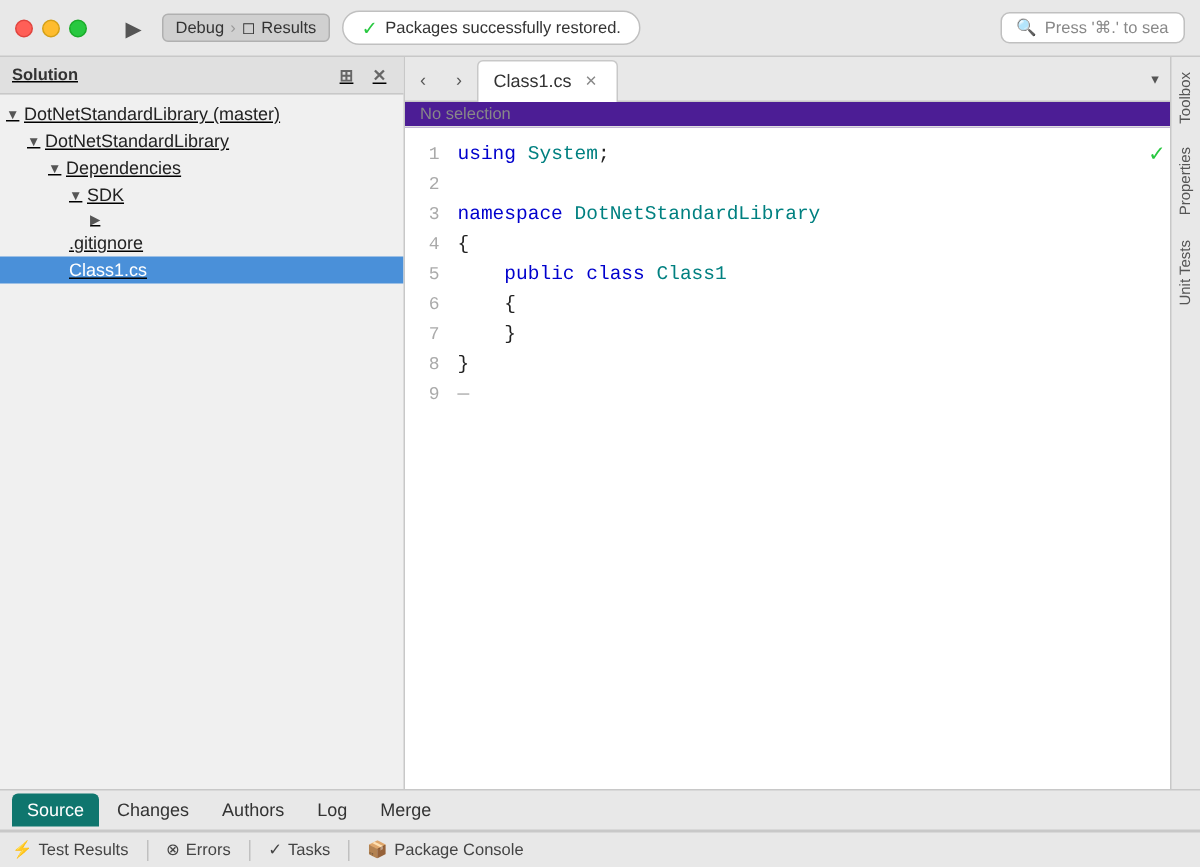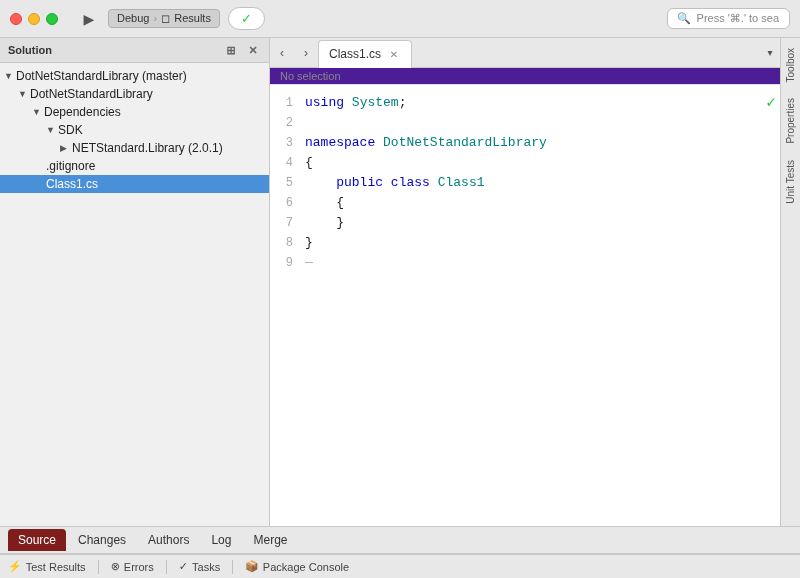--- a/index.html
+++ b/index.html
@@ -47,21 +47,21 @@
       display: flex;
       align-items: center;
       justify-content: center;
       cursor: pointer;
       color: #555;
       font-size: 14px;
     }
 
     .titlebar-config {
       display: flex;
-      align-items: flex-start;
+      align-items: center;
       gap: 4px;
       background: #d0d0d0;
       border: 1px solid #b0b0b0;
       border-radius: 4px;
       padding: 2px 8px;
       font-size: 11px;
       color: #333;
       cursor: pointer;
     }
 
@@ -103,20 +103,21 @@
     }
 
     
     .sidebar {
       width: 270px;
       background: #f0f0f0;
       border-right: 1px solid #c8c8c8;
       display: flex;
       flex-direction: column;
       flex-shrink: 0;
+      text-decoration: underline;
     }
     .sidebar-header {
       display: flex;
       align-items: center;
       justify-content: space-between;
       padding: 4px 8px;
       background: #e0e0e0;
       border-bottom: 1px solid #c8c8c8;
       font-size: 11px;
       font-weight: 600;
@@ -315,21 +316,21 @@
       gap: 2px;
     }
     .source-tab {
       padding: 4px 10px;
       font-size: 12px;
       cursor: pointer;
       color: #333;
       border-radius: 4px 4px 0 0;
     }
     .source-tab.active {
-      background: #7f1d1d;
+      background: #0f766e;
       color: white;
     }
 
     .bottom-status-bar {
       display: flex;
       align-items: center;
       background: #e8e8e8;
       border-top: 1px solid #c8c8c8;
       height: 24px;
       padding: 0 8px;
@@ -361,20 +362,21 @@
   </div>
   <div class="titlebar-play">▶</div>
   <div class="titlebar-config">
     <span>Debug</span>
     <span style="color:#999;">›</span>
     <span>◻</span>
     <span>Results</span>
   </div>
   <div class="titlebar-status">
     <span class="status-check">✓</span>
+    <span>Packages successfully restored.</span>
   </div>
   <div class="titlebar-spacer"></div>
   <div class="titlebar-search">
     <span style="font-size:11px;">🔍</span>
     <span>Press '⌘.' to sea</span>
   </div>
 </div>
 
 <div class="main-area">
 
@@ -408,21 +410,20 @@
           <span class="tree-indent"></span>
           <span class="tree-arrow">▼ </span>
           <span class="tree-label">SDK</span>
         </div>
         <div class="tree-item">
           <span class="tree-indent"></span>
           <span class="tree-indent"></span>
           <span class="tree-indent"></span>
           <span class="tree-indent"></span>
           <span class="tree-arrow">▶ </span>
-          <span class="tree-label">NETStandard.Library (2.0.1)</span>
         </div>
         <div class="tree-item">
           <span class="tree-indent"></span>
           <span class="tree-indent"></span>
           <span class="tree-indent"></span>
           <span class="tree-label">.gitignore</span>
         </div>
         <div class="tree-item selected">
           <span class="tree-indent"></span>
           <span class="tree-indent"></span>

